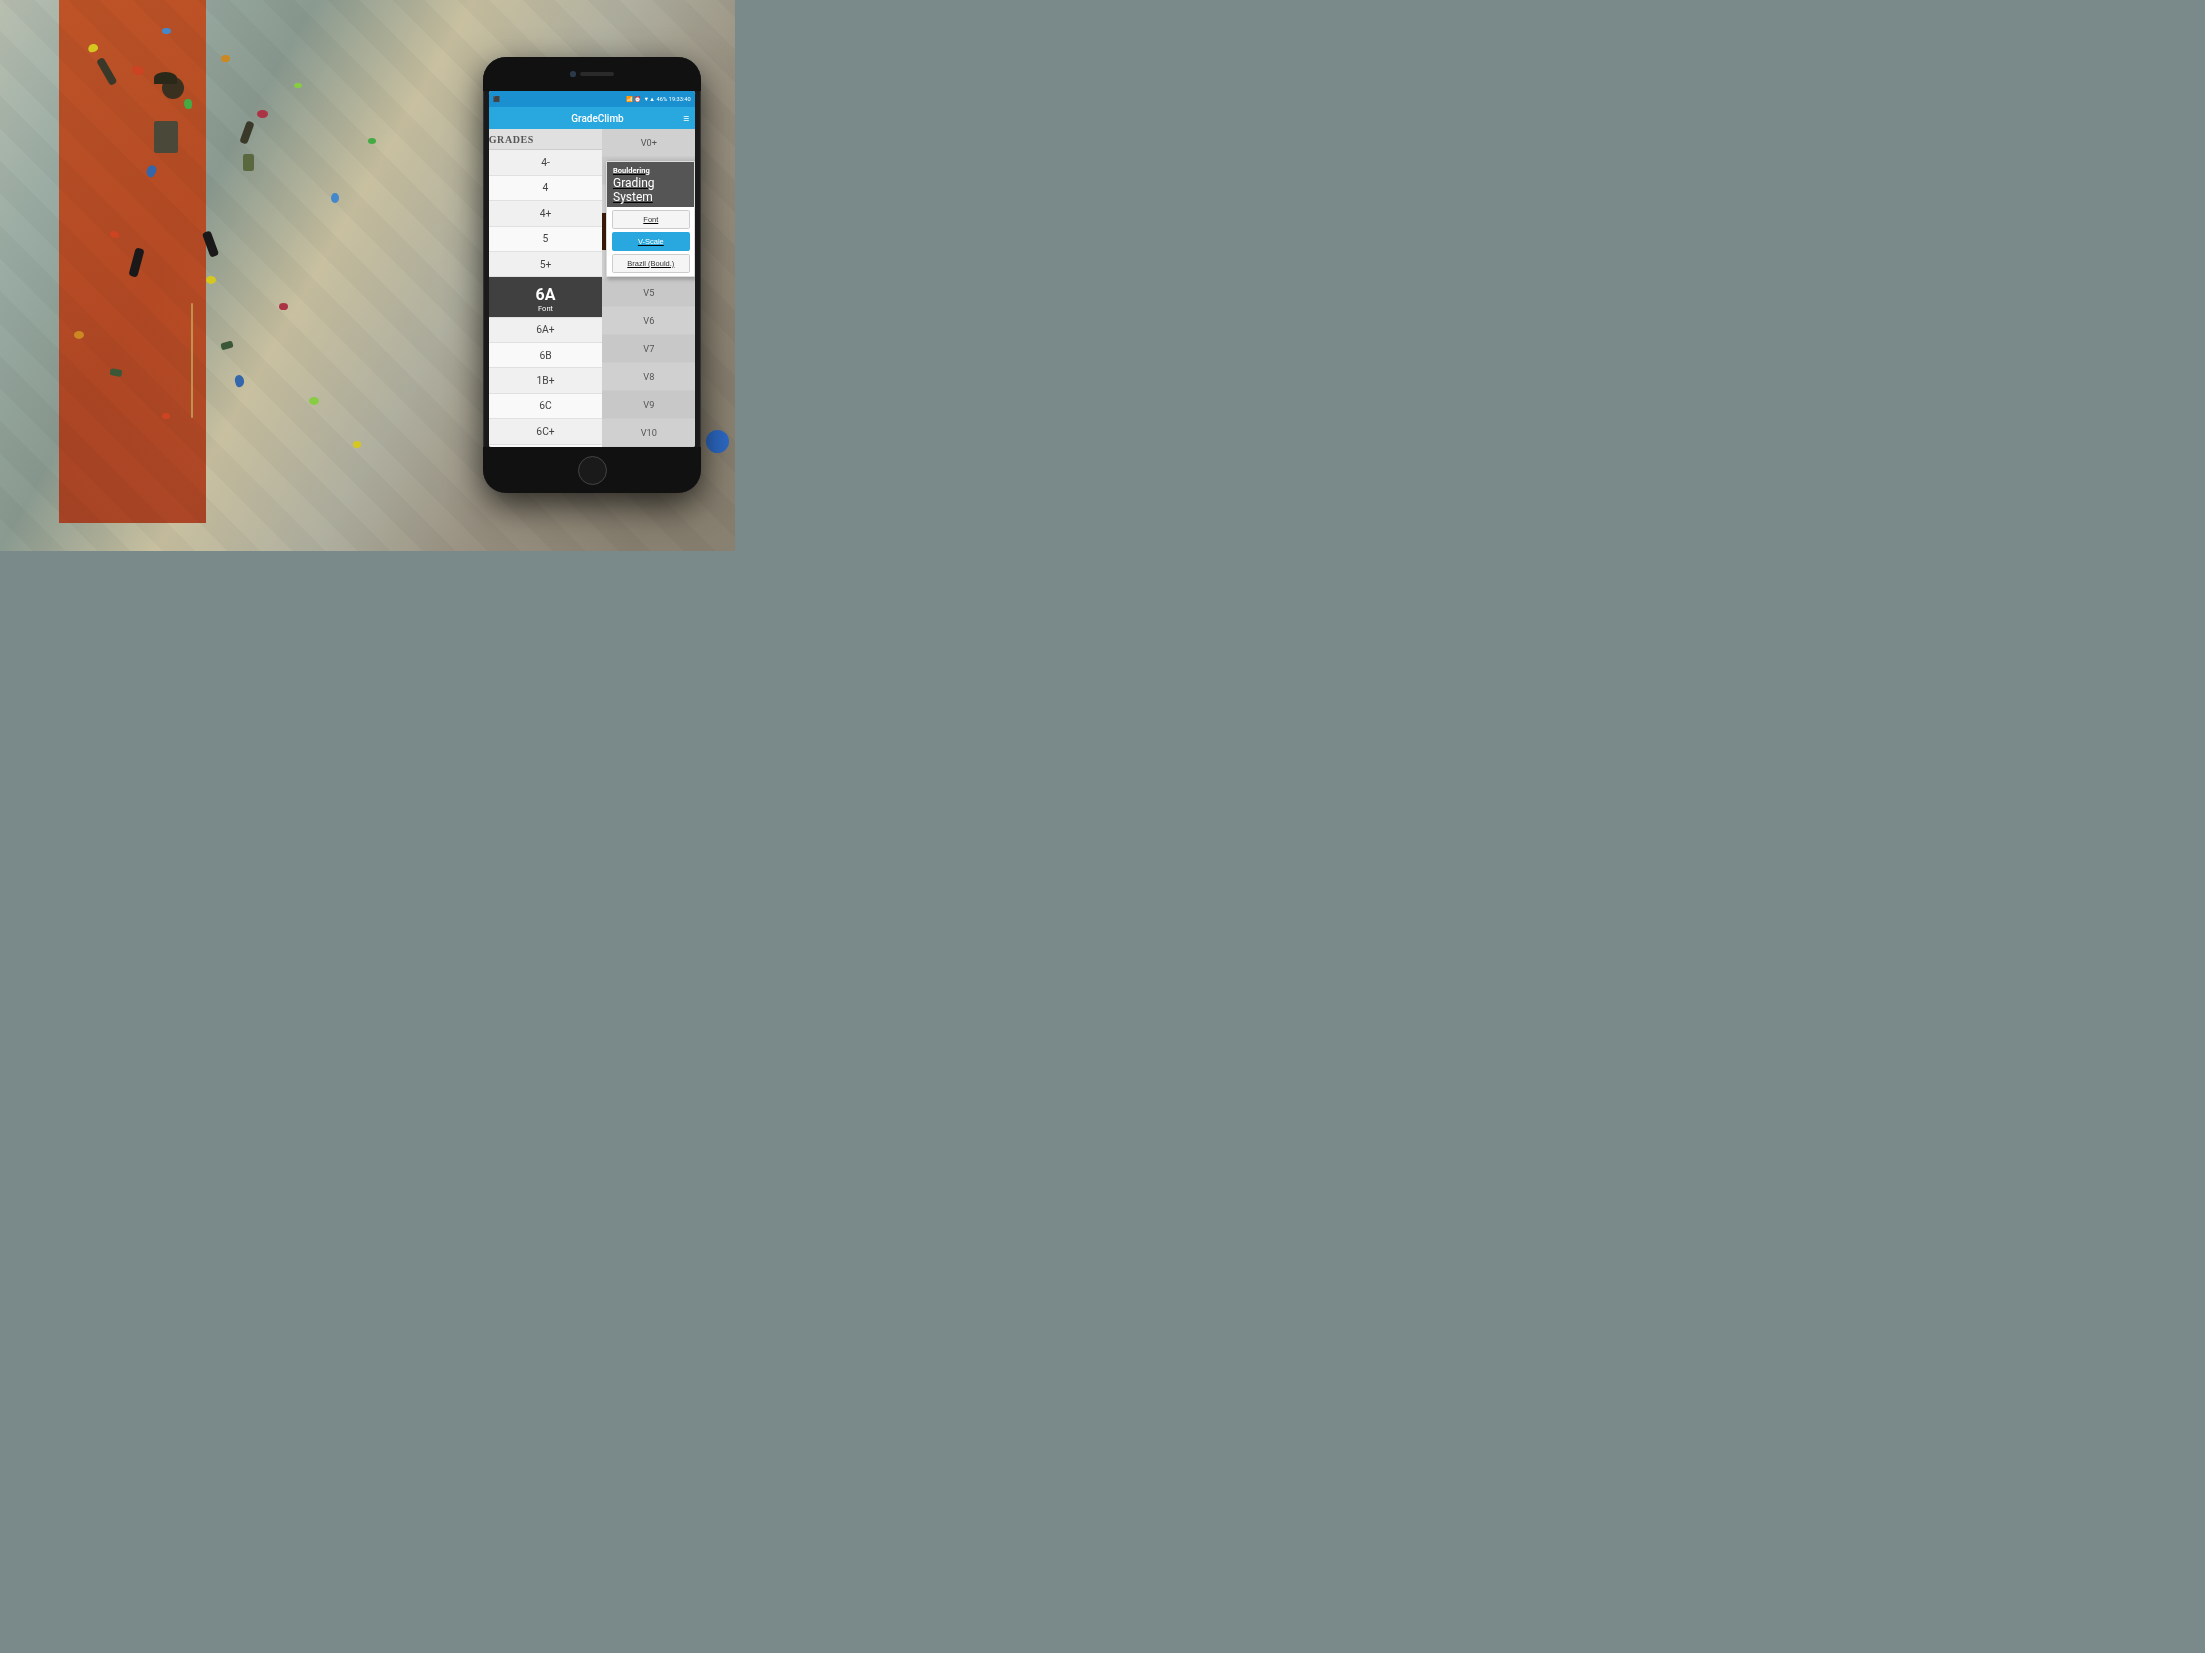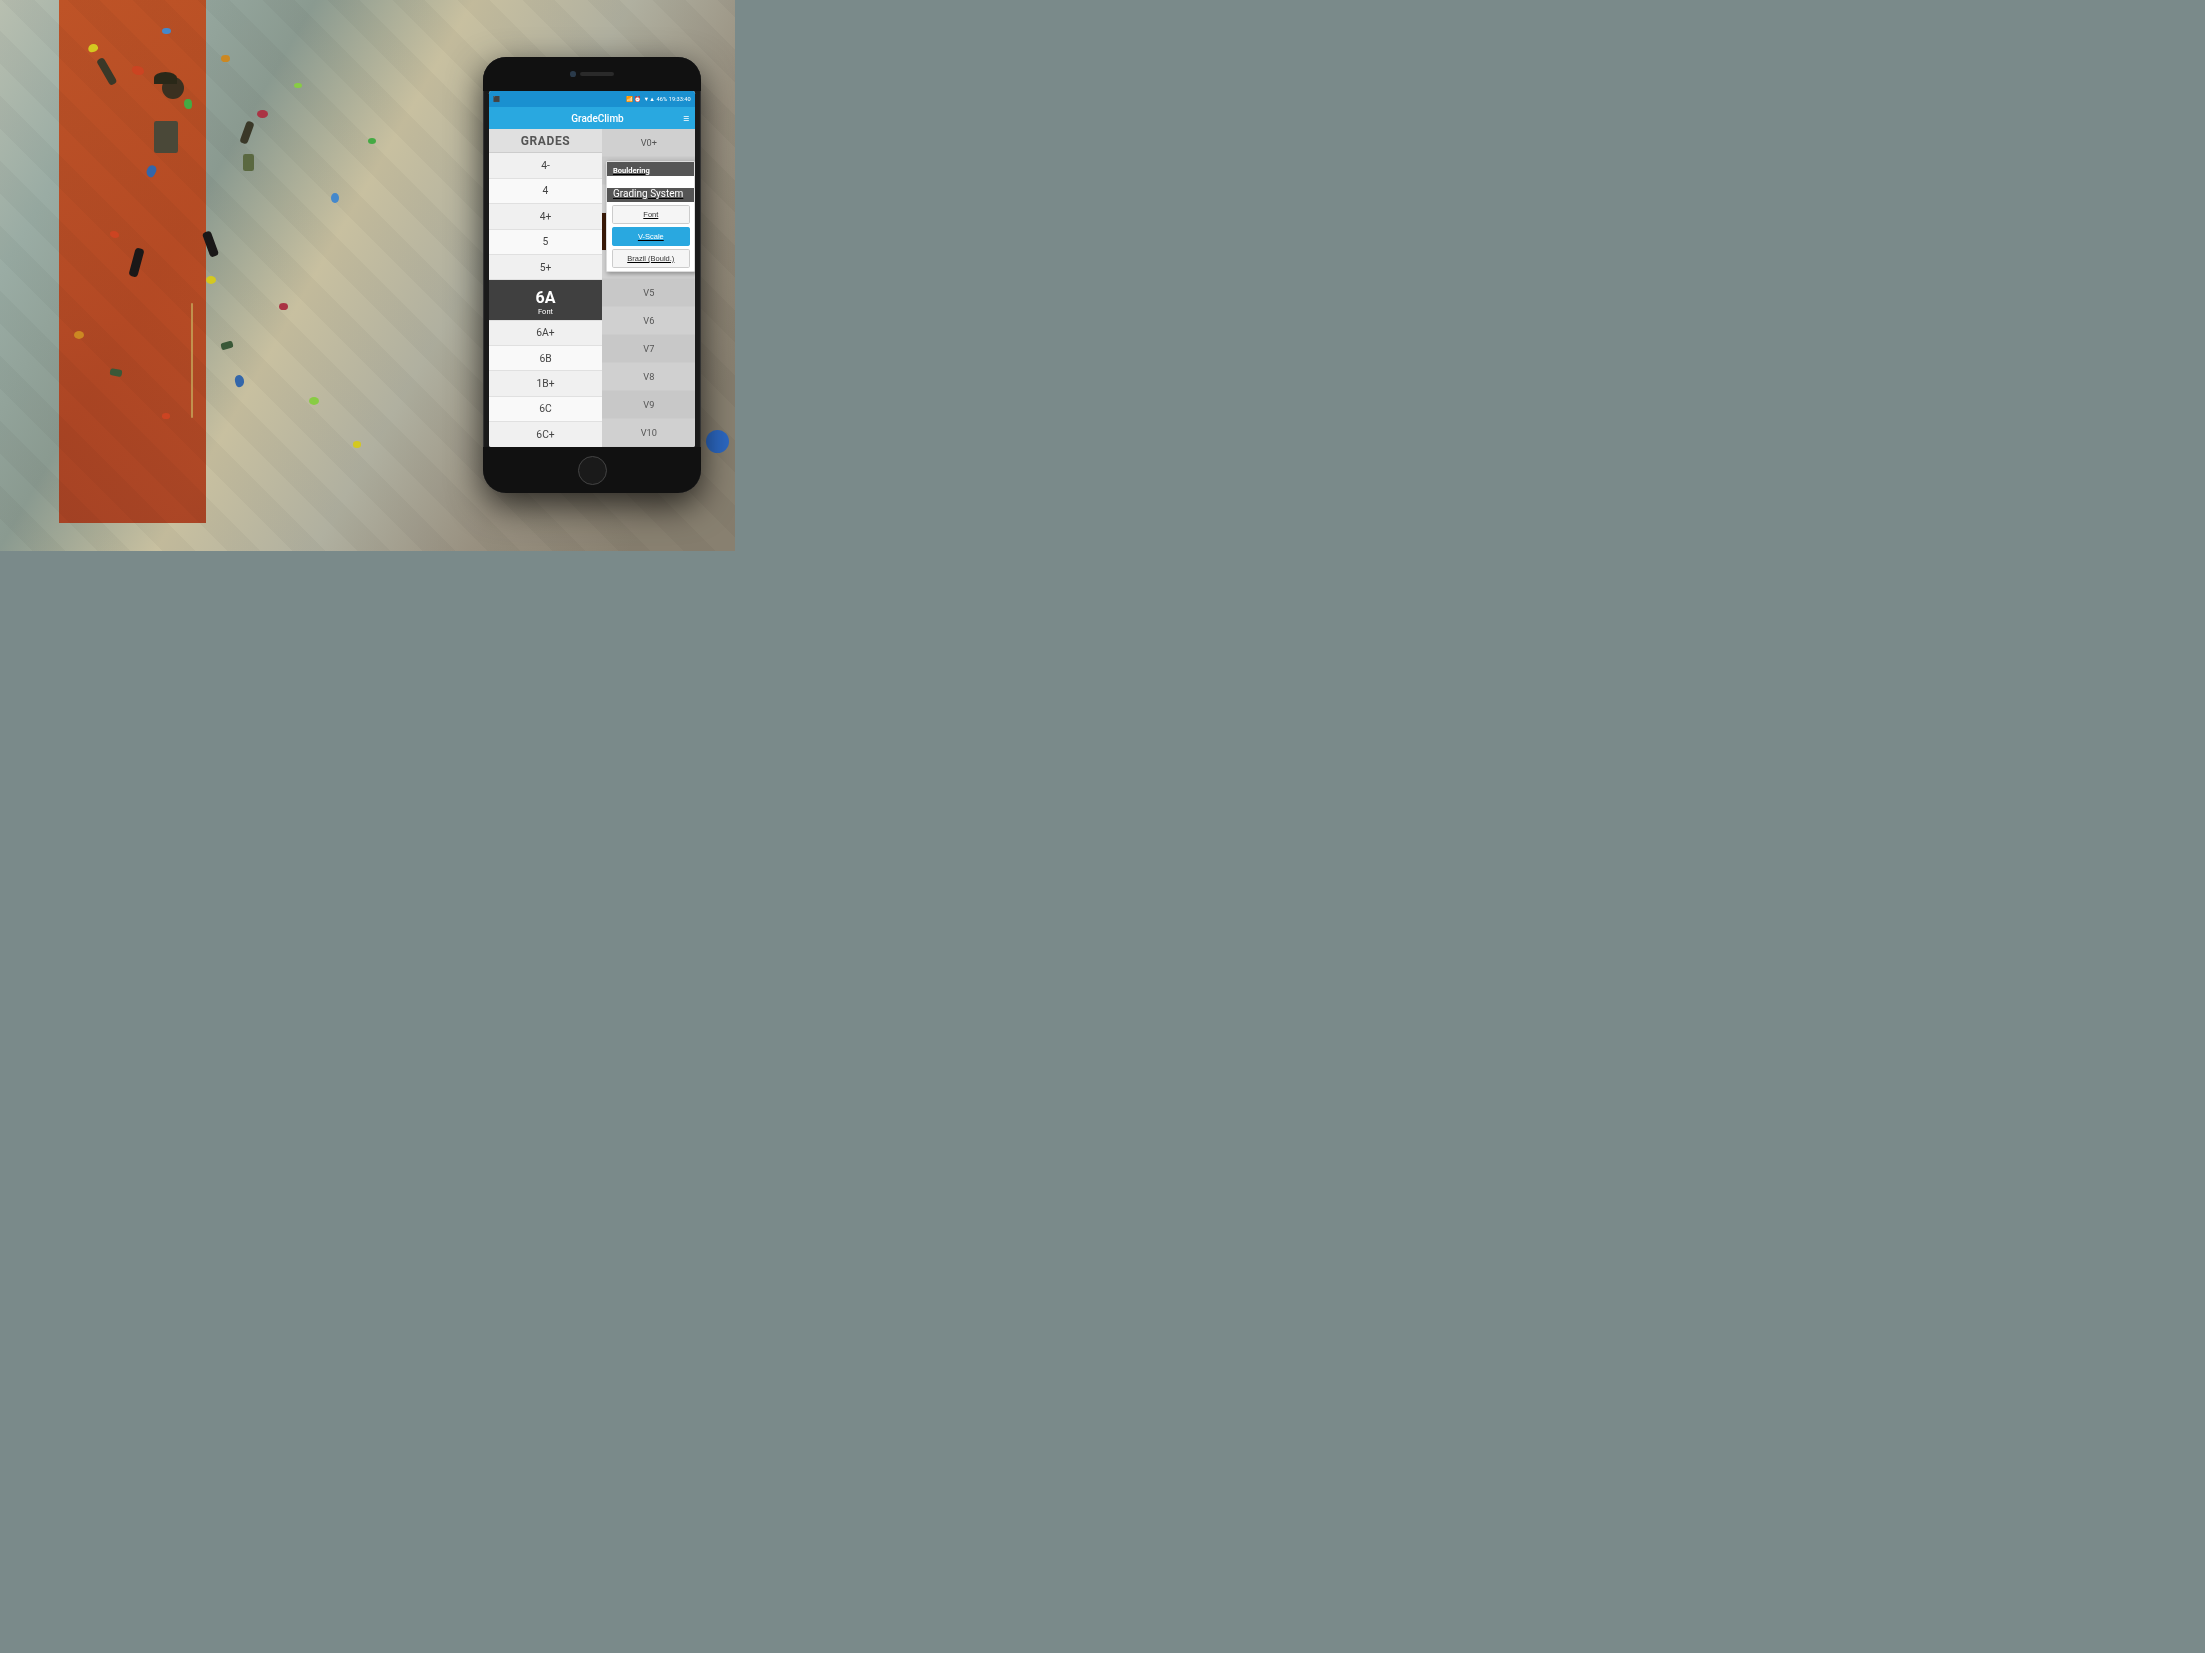--- a/index.html
+++ b/index.html
@@ -162,23 +162,22 @@
       background: #555;
       color: white;
       font-size: 7.5px;
       font-weight: bold;
       padding: 3.4px 5.7px 1.1px;
     }
 
     .popup-subtitle {
       background: #555;
       color: white;
-      font-size: 10px;
+      font-size: 12px;
       padding: 0 5.7px 3.4px;
-      margin-top: 12px;
     }
 
     .popup-btn {
       display: block;
       width: calc(100% - 9.2px);
       margin: 2.9px 4.6px;
       padding: 4px;
       font-size: 7.5px;
       text-align: center;
       border-radius: 1.7px;
@@ -208,27 +207,27 @@
 
     
     .grades-column {
       flex: 1;
       overflow-y: auto;
       background: #f5f5f5;
     }
 
     .grades-header {
       background: #e0e0e0;
-      text-align: center;
       padding: 4.6px 0;
-      font-size: 12px;
+      font-size: 10px;
       font-weight: bold;
       color: #555;
       letter-spacing: 0.6px;
       border-bottom: 0.6px solid #ccc;
+      font-family: Liberation Serif, serif;
     }
 
     .grade-item {
       display: block;
       text-align: center;
       padding: 5.7px 0;
       font-size: 10.3px;
       color: #444;
       border-bottom: 0.6px solid #e0e0e0;
       background: #f9f9f9;

